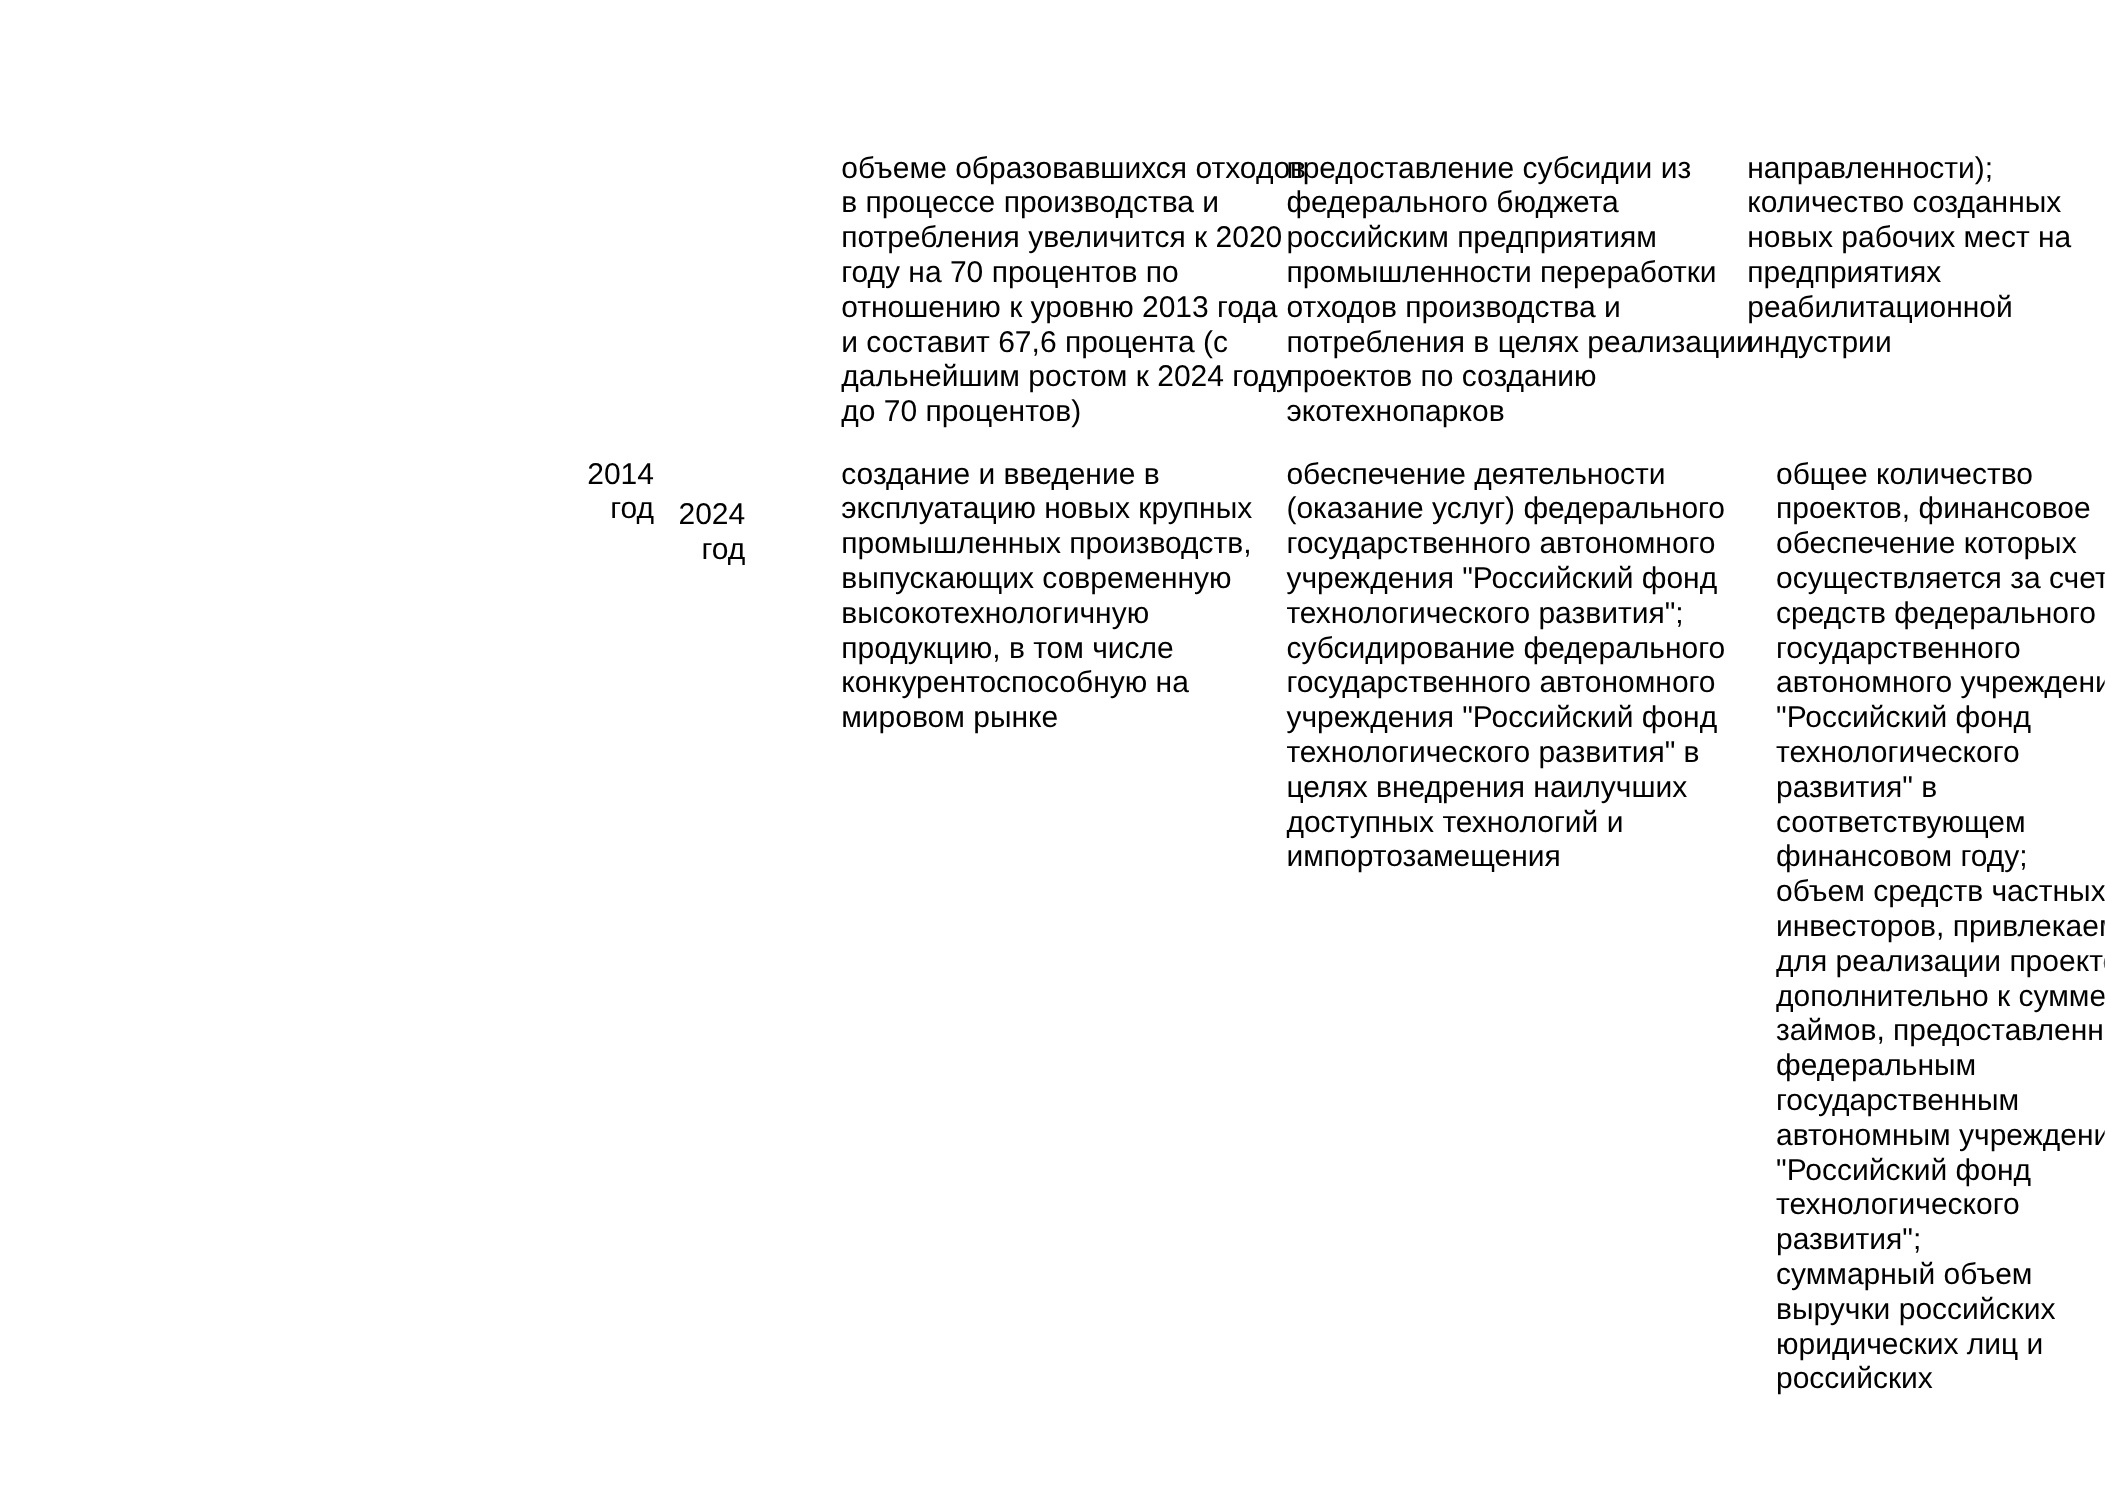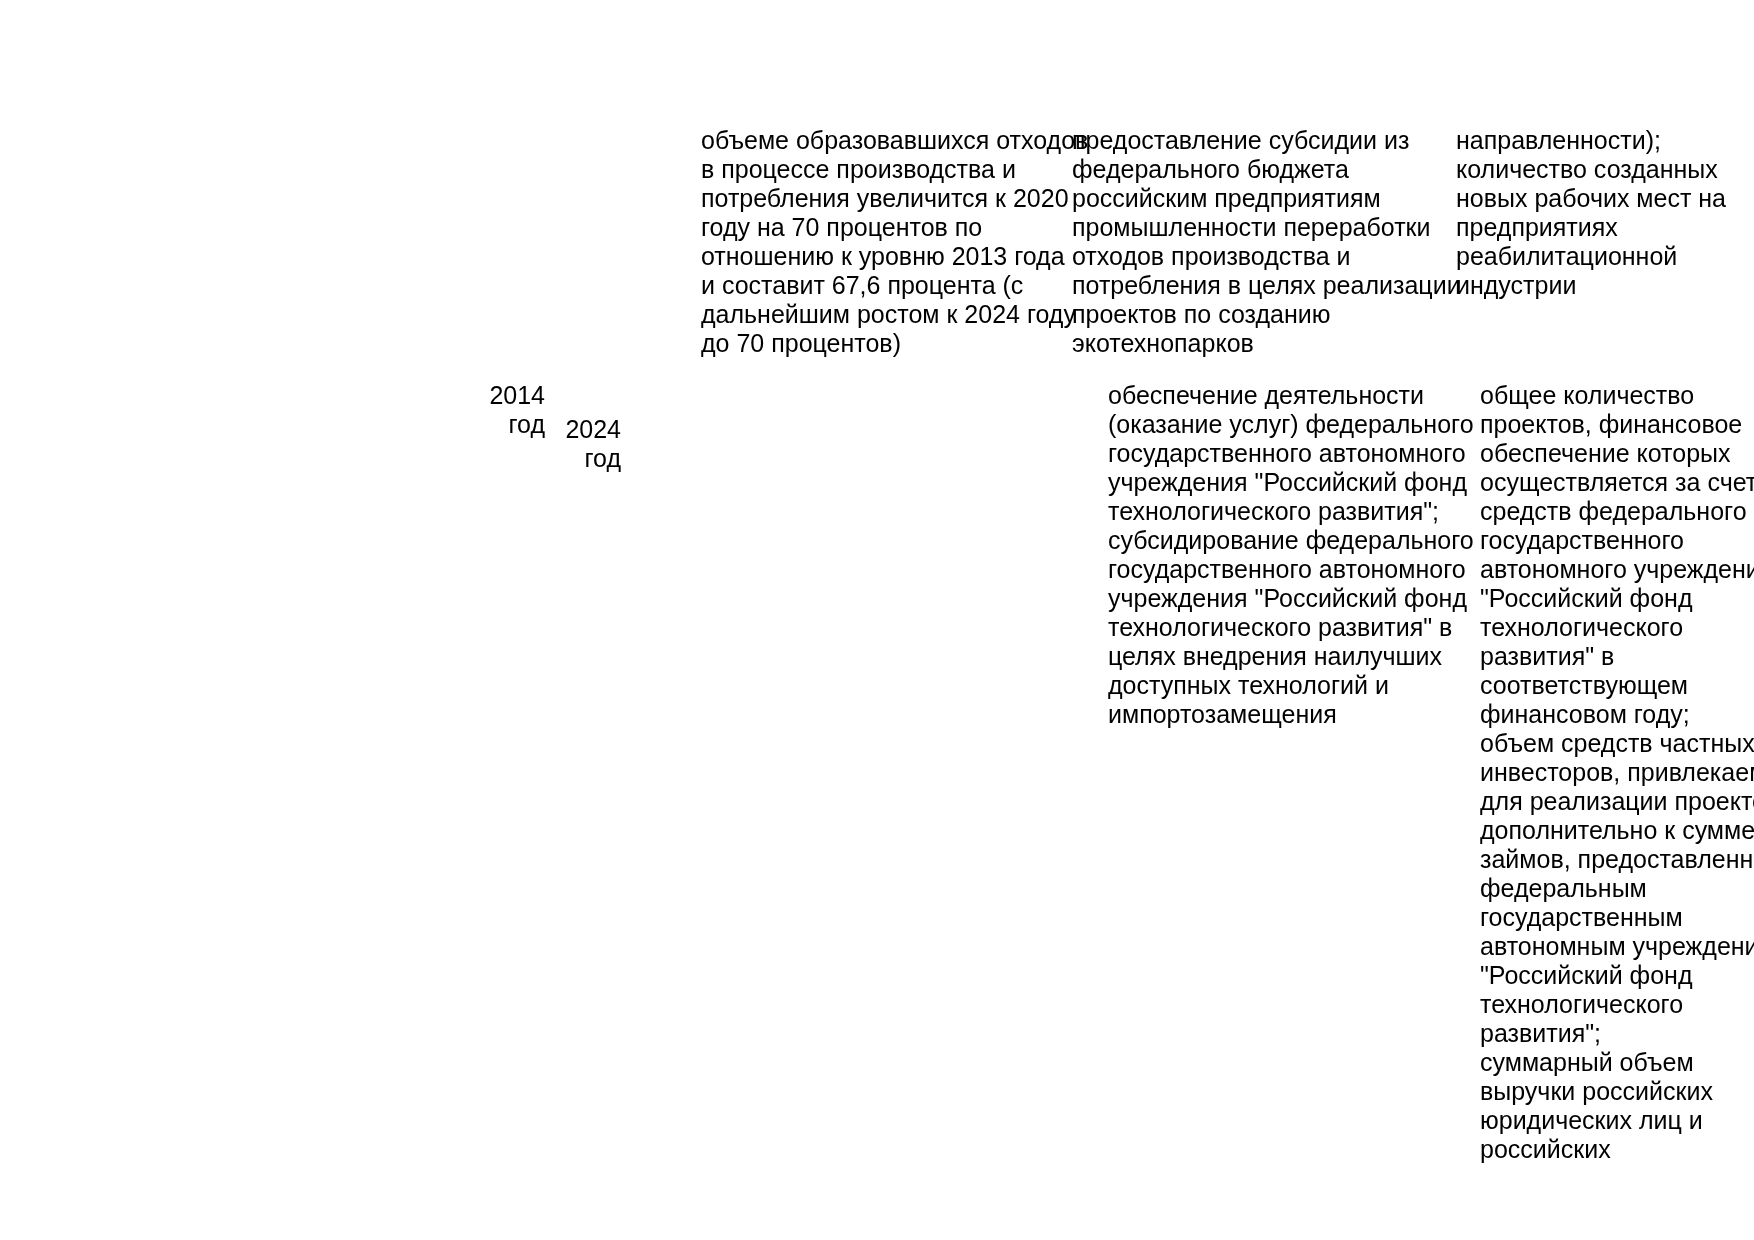--- a/index.html
+++ b/index.html
@@ -58,22 +58,30 @@
 экотехнопарков</div>
 
 
 
   <div class="cell center" style="left:471px; top:381px; width:74px;">2014
 год</div>
 
   <div class="cell center" style="left:547px; top:381px; width:74px;margin-top:34px;">2024
 год</div>
 
+  <div class="cell" style="left:701px; top:381px; width:350px;">создание и введение в
+эксплуатацию новых крупных
+промышленных производств,
+выпускающих современную
+высокотехнологичную
+продукцию, в том числе
+конкурентоспособную на
+мировом рынке</div>
 
-  <div class="cell" style="left:1072px; top:381px; width:365px;margin-left:36px;">обеспечение деятельности
+  <div class="cell" style="left:1072px; top:381px; width:365px;">обеспечение деятельности
 (оказание услуг) федерального
 государственного автономного
 учреждения "Российский фонд
 технологического развития";
 субсидирование федерального
 государственного автономного
 учреждения "Российский фонд
 технологического развития" в
 целях внедрения наилучших
 доступных технологий и

